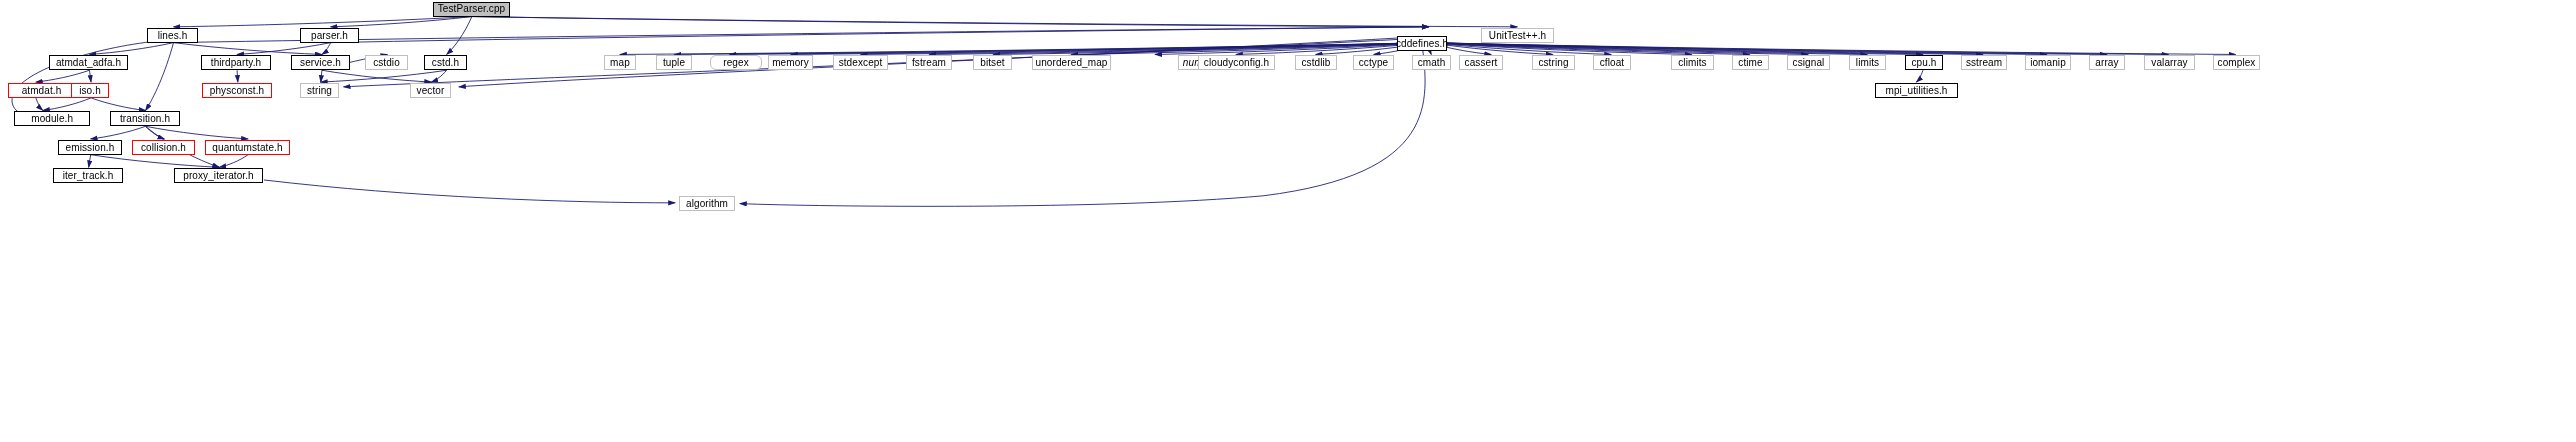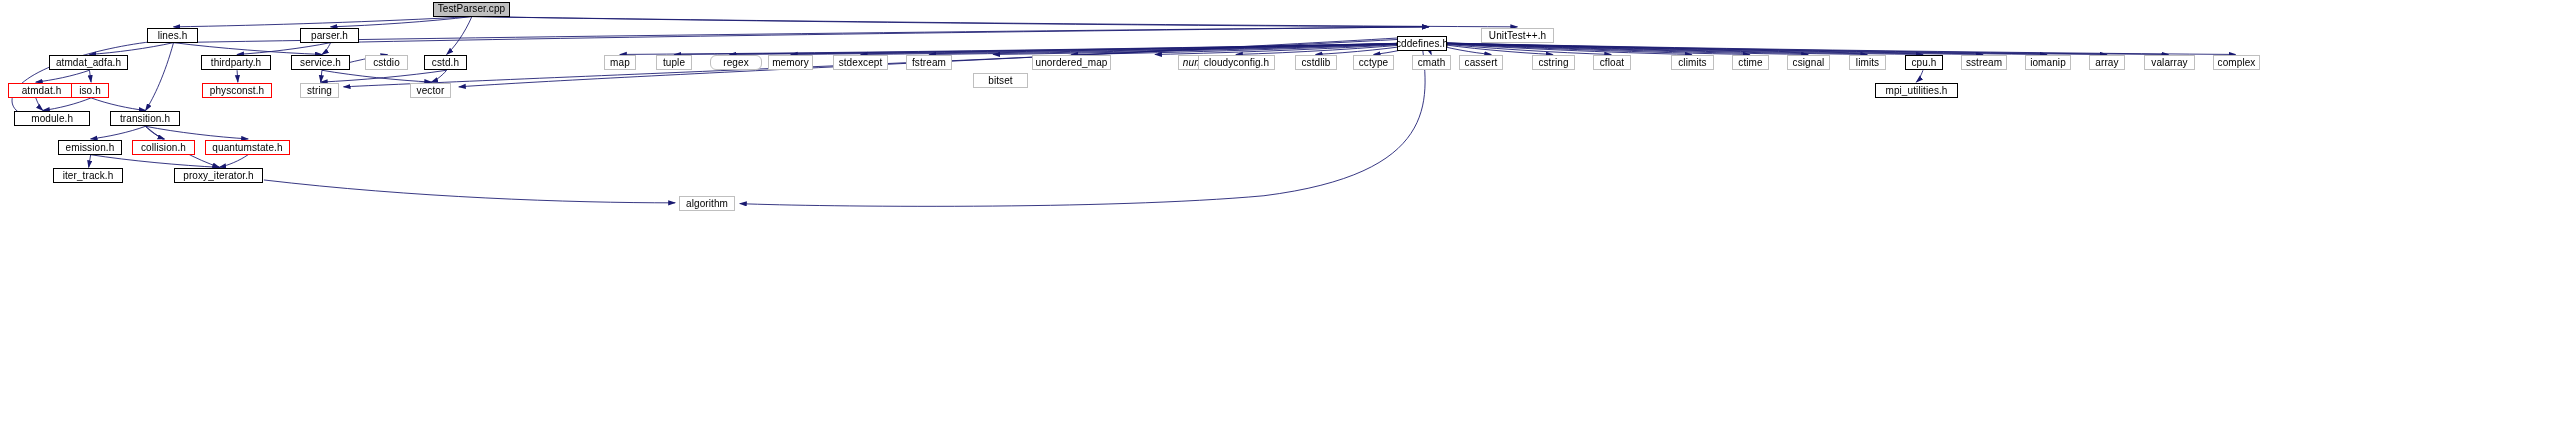--- a/index.html
+++ b/index.html
@@ -144,21 +144,21 @@
       <div class="node kind-local" style="left: 201px; top: 55px; width: 70px;">thirdparty.h</div>
       <div class="node kind-local" style="left: 291px; top: 55px; width: 59px;">service.h</div>
       <div class="node kind-system" style="left: 365px; top: 55px; width: 43px;">cstdio</div>
       <div class="node kind-local" style="left: 424px; top: 55px; width: 43px;">cstd.h</div>
       <div class="node kind-system" style="left: 604px; top: 55px; width: 32px;">map</div>
       <div class="node kind-system" style="left: 656px; top: 55px; width: 36px;">tuple</div>
       <div class="node kind-system" style="left: 710px; top: 55px; width: 52px; border-radius: 6px;">regex</div>
       <div class="node kind-system" style="left: 768px; top: 55px; width: 45px;">memory</div>
       <div class="node kind-system" style="left: 833px; top: 55px; width: 55px;">stdexcept</div>
       <div class="node kind-system" style="left: 906px; top: 55px; width: 46px;">fstream</div>
-      <div class="node kind-system" style="left: 973px; top: 55px; width: 55px; margin-top: 18px;">bitset</div>
+      <div class="node kind-system" style="left: 973px; top: 55px; width: 39px;">bitset</div>
       <div class="node kind-system" style="left: 1032px; top: 55px; width: 79px;">unordered_map</div>
       <div class="node kind-system" style="left: 1178px; top: 55px; width: 46px; font-style: italic;">numeric</div>
       <div class="node kind-system" style="left: 1198px; top: 55px; width: 77px;">cloudyconfig.h</div>
       <div class="node kind-system" style="left: 1295px; top: 55px; width: 42px;">cstdlib</div>
       <div class="node kind-system" style="left: 1353px; top: 55px; width: 41px;">cctype</div>
       <div class="node kind-system" style="left: 1412px; top: 55px; width: 39px;">cmath</div>
       <div class="node kind-system" style="left: 1459px; top: 55px; width: 44px;">cassert</div>
       <div class="node kind-system" style="left: 1532px; top: 55px; width: 43px;">cstring</div>
       <div class="node kind-system" style="left: 1593px; top: 55px; width: 38px;">cfloat</div>
       <div class="node kind-system" style="left: 1671px; top: 55px; width: 43px;">climits</div>

